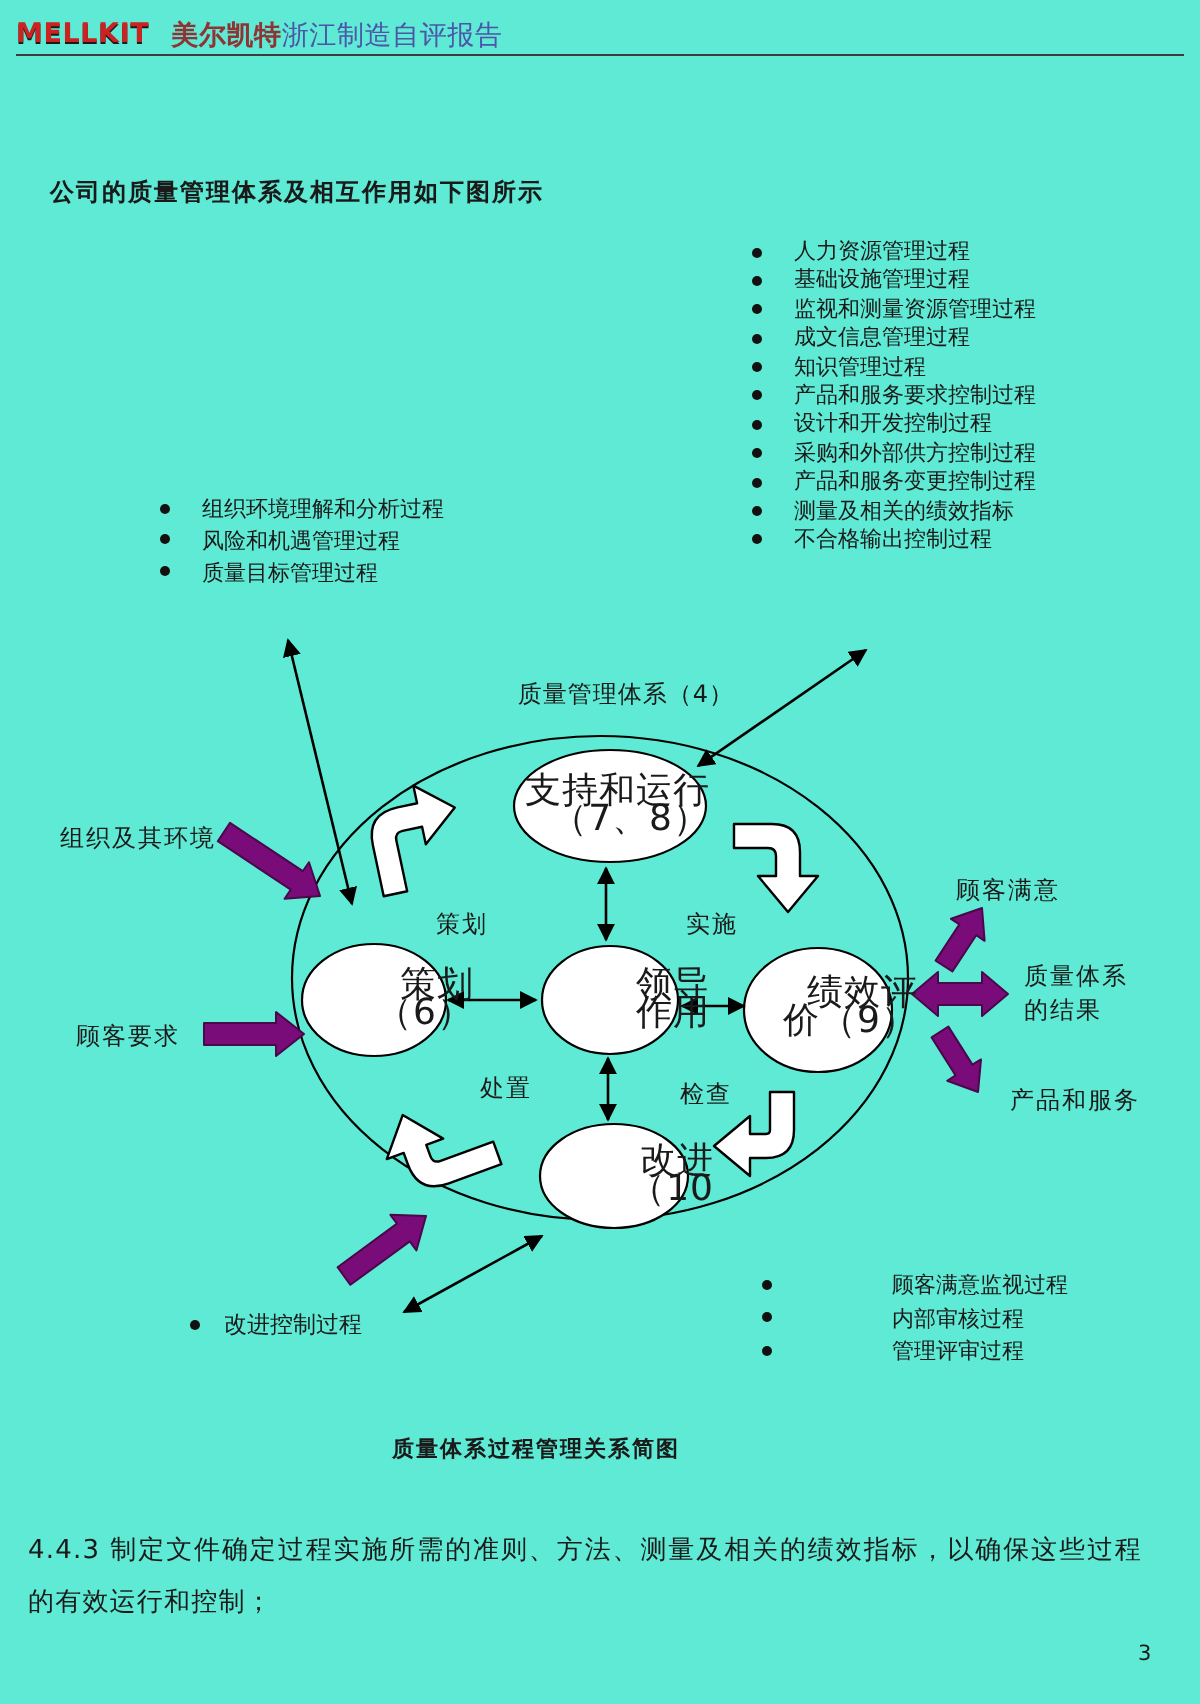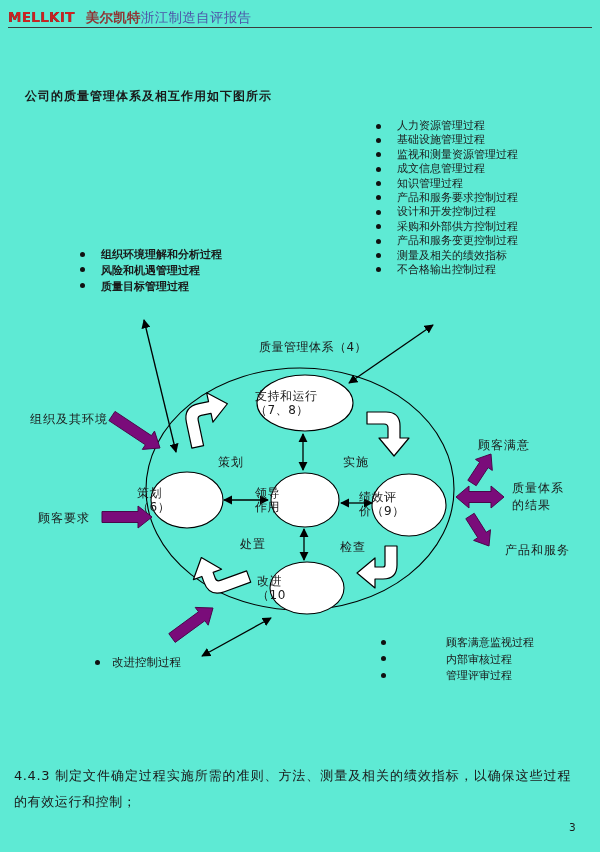--- a/index.html
+++ b/index.html
@@ -13,28 +13,28 @@
   .brand-en{color:#cc2222;}
   .brand-cn{color:#8f3434;}
   .report-ttl{color:#4d55a8;font-weight:normal;}
   .header-rule{left:8px;top:27px;width:584px;height:0;border-top:1.4px solid #3c3c3c;}
   .section-title{left:25px;top:88px;font-size:12px;font-weight:bold;letter-spacing:1px;}
   .blist{display:flex;flex-direction:column;justify-content:space-between;}
   .bullet-item{display:flex;align-items:flex-start;}
   .dot{width:5px;height:5px;border-radius:50%;background:#111;flex:0 0 5px;margin-right:16px;margin-top:4.5px;}
   .tr-list{left:376px;top:119px;font-size:11px;}
   .tr-list .bullet-item{height:14.4px;line-height:14.4px;}
-  .lf-list{left:80px;top:247px;font-size:11px;font-weight:bold;}
+  .lf-list{left:80px;top:247px;font-size:11px;}
   .lf-list .bullet-item{height:15.8px;line-height:15.8px;}
   .br-list{left:381px;top:635px;font-size:11px;}
   .br-list .bullet-item{height:16.6px;line-height:16.6px;gap:44px;}
   .bl-item{left:95px;top:655px;font-size:11.5px;}
   .bl-item .dot{margin-right:12px;margin-top:5px;}
   .dlabel{font-size:12px;letter-spacing:1px;white-space:nowrap;}
-  .node-label{font-size:12px;line-height:14px;text-align:left;width:100px;letter-spacing:.5px;}
+  .node-label{font-size:18px;line-height:14px;text-align:right;width:100px;letter-spacing:.5px;}
   .qms-label{left:243px;top:339px;width:140px;text-align:center;font-size:12px;letter-spacing:.5px;}
   .two-line{line-height:17px;white-space:nowrap;}
   .stake{left:95px;top:613px;font-size:12px;line-height:19px;letter-spacing:1px;}
   .caption{left:0;top:717px;width:536px;text-align:center;font-size:11px;font-weight:bold;letter-spacing:1px;}
   .paragraph{left:14px;top:763px;width:557px;font-size:13px;line-height:26px;text-align:justify;letter-spacing:.6px;}
   .pagenum{left:569px;top:821px;font-size:10.5px;}
   svg{position:absolute;left:0;top:0;}
 </style>
 </head>
 <body>
@@ -208,18 +208,19 @@
   <div class="abs dlabel" style="left:38px;top:510px;">顾客要求</div>
 
   <div class="abs dlabel" style="left:478px;top:437px;">顾客满意</div>
   <div class="abs dlabel two-line" style="left:512px;top:480px;">
     <div>质量体系</div>
     <div>的结果</div>
   </div>
   <div class="abs dlabel" style="left:505px;top:542px;">产品和服务</div>
 
 
+  <div class="abs caption">质量体系过程管理关系简图</div>
 
   <div class="abs paragraph">4.4.3 制定文件确定过程实施所需的准则、方法、测量及相关的绩效指标，以确保这些过程的有效运行和控制；</div>
 
   <div class="abs pagenum">3</div>
 
 </div>
 
 </body></html>

